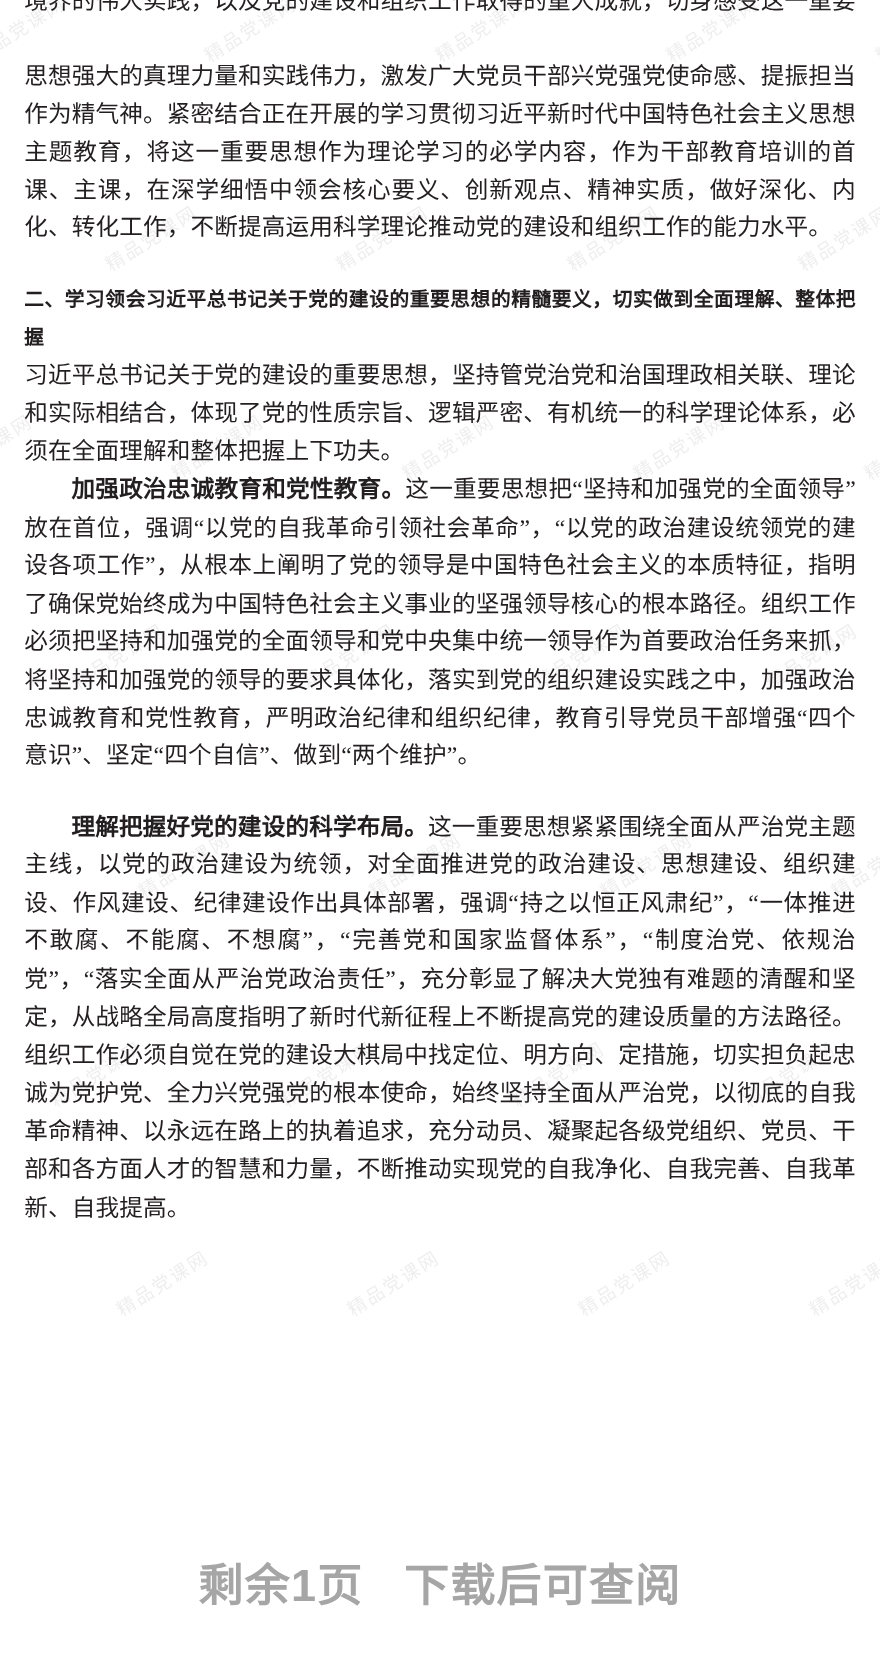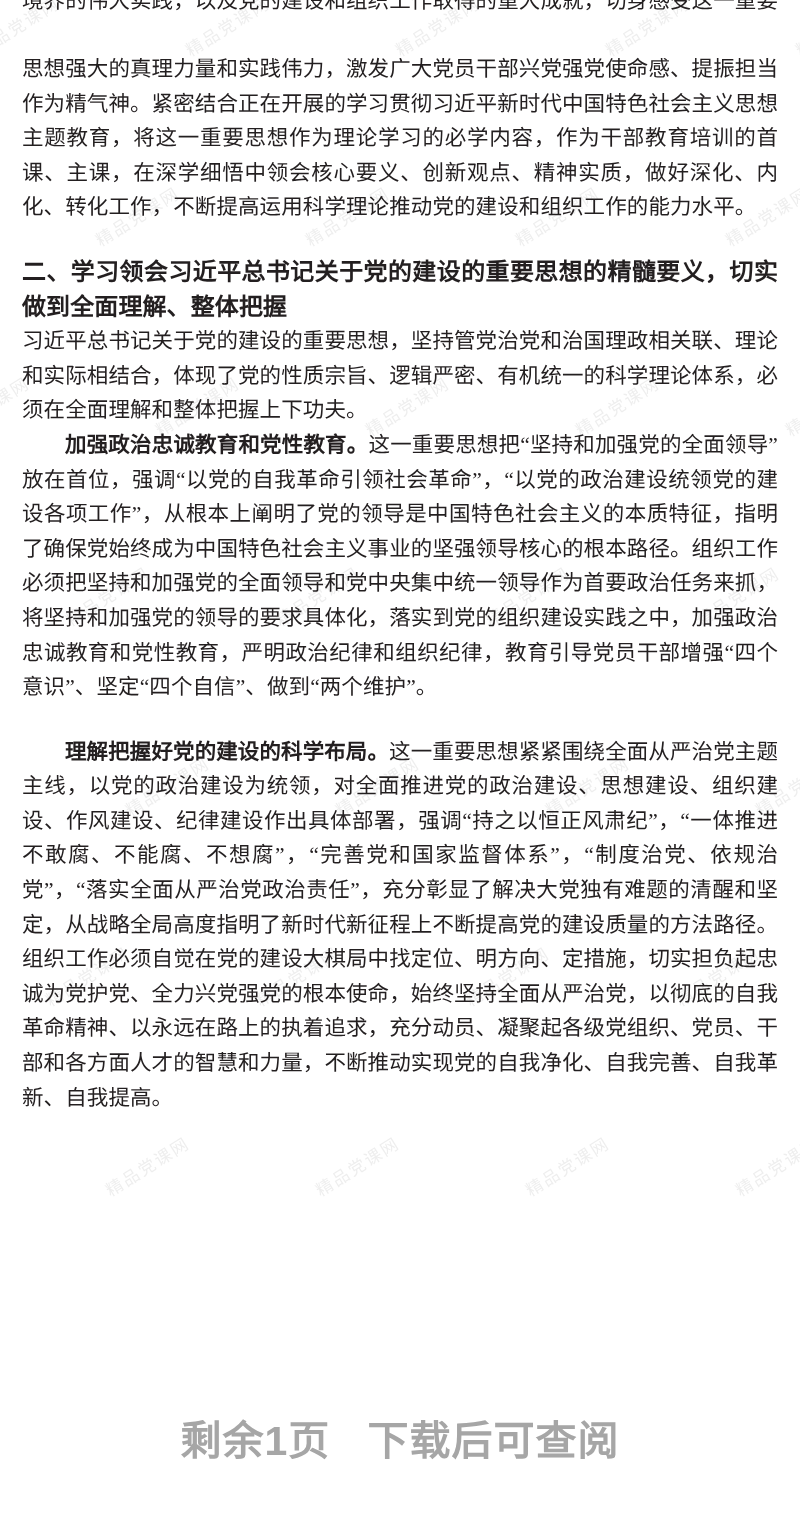--- a/index.html
+++ b/index.html
@@ -71,21 +71,21 @@
 
   .para-indent {
     text-indent: 2em;
   }
 
   .lead {
     font-weight: bold;
   }
 
   .heading {
-    font-size: 24px;
+    font-size: 18px;
     line-height: 34.6px;
     font-weight: bold;
     text-align: justify;
     text-justify: inter-ideograph;
     word-break: break-all;
     letter-spacing: 0.1px;
   }
 
   
   .gap-top-clip    { height: 8px; }

